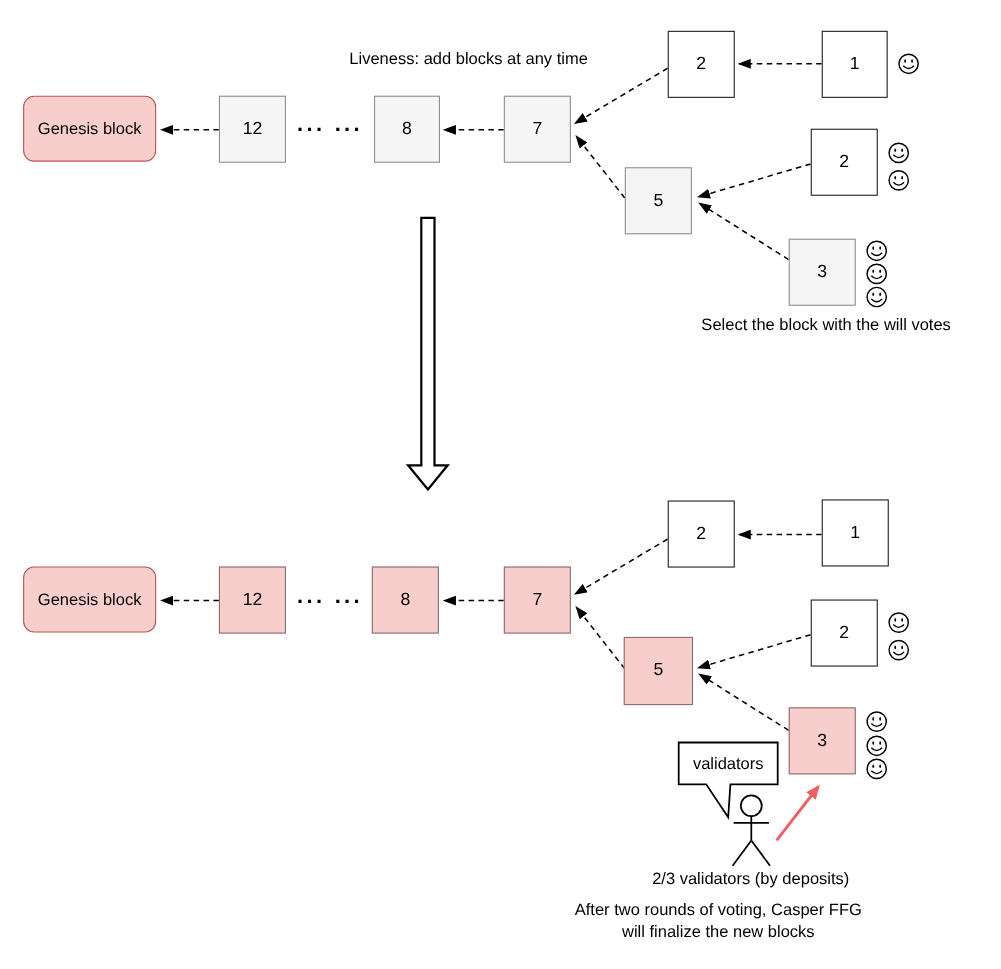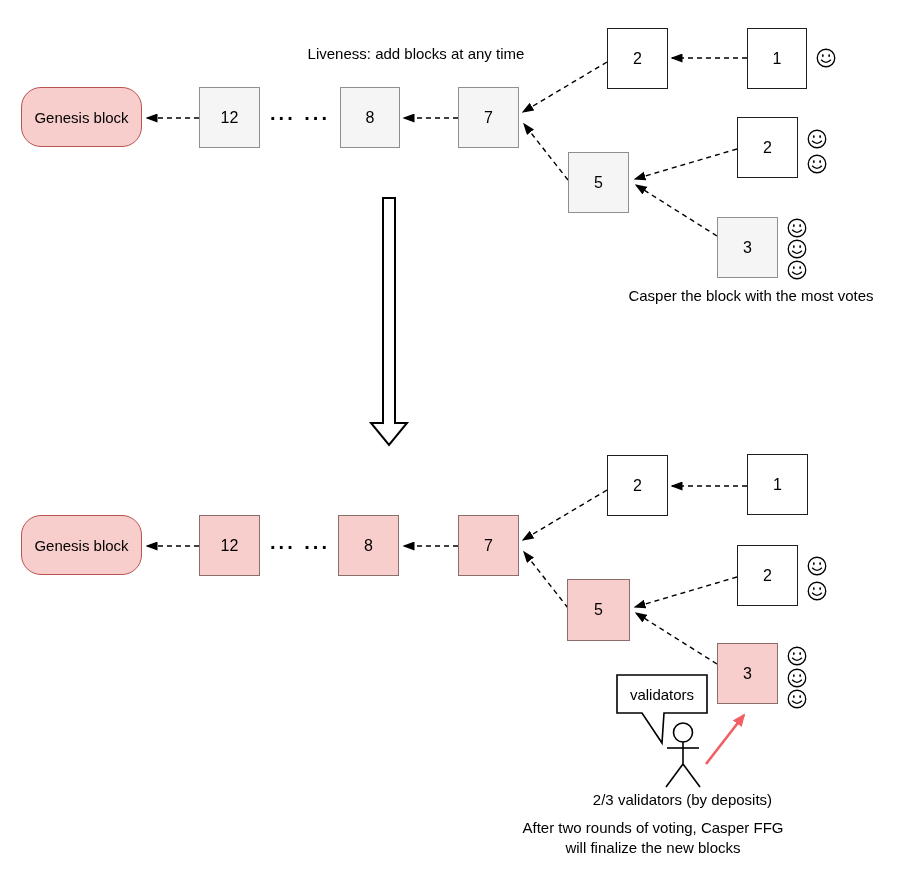--- a/index.html
+++ b/index.html
@@ -9,21 +9,21 @@
   }
   #wires { position:absolute; left:0; top:0; width:910px; height:881px; }
   .block {
     position:absolute; box-sizing:border-box; display:flex;
     align-items:center; justify-content:center;
     font-size:16px; color:#000; z-index:2;
   }
   .gray   { background:#f5f5f5; border:1.4px solid #8f8f8f; }
   .white  { background:#ffffff; border:1.4px solid #1f1f1f; }
   .pinksq { background:#f8cecc; border:1.4px solid #8a6e6c; }
-  .genesis{ background:#f8cecc; border:1.4px solid #b85450; border-radius:20px; font-size:15px; }
+  .genesis{ background:#f8cecc; border:1.4px solid #b85450; border-radius:10px; font-size:15px; }
   .label { position:absolute; text-align:center; font-size:15px; line-height:19.5px; z-index:2; }
   .dots  { position:absolute; font-weight:bold; font-size:20px; letter-spacing:3px; z-index:2; text-align:center; }
   .multiline { white-space:pre-line; }
   .bubble-text {
     position:absolute; display:flex; align-items:center; justify-content:center;
     font-size:15px; z-index:3;
   }
 </style>
 </head>
 <body>
@@ -87,34 +87,34 @@
     <use href="#smiley" x="786.5" y="238.5" width="21" height="21"></use>
     <use href="#smiley" x="786.5" y="259.5" width="21" height="21"></use>
 
     <use href="#smiley" x="806.5" y="555.5" width="21" height="21"></use>
     <use href="#smiley" x="806.5" y="580.5" width="21" height="21"></use>
     <use href="#smiley" x="786.5" y="645.5" width="21" height="21"></use>
     <use href="#smiley" x="786.5" y="667.5" width="21" height="21"></use>
     <use href="#smiley" x="786.5" y="688.5" width="21" height="21"></use>
   </svg>
 
-  <div class="label" style="left:286px; top:44px; width:260px;">Liveness: add blocks at any time</div>
+  <div class="label" style="left:296px; top:44px; width:260px;">Liveness: add blocks at any time</div>
 
   <div class="block genesis" style="left:21px; top:87px; width:121px; height:60px;">Genesis block</div>
   <div class="block gray" style="left:199px; top:87px; width:61px; height:61px;">12</div>
   <div class="dots" style="left:263px; top:102px; width:74px;">...&nbsp;...</div>
   <div class="block gray" style="left:340px; top:87px; width:60px; height:61px;">8</div>
   <div class="block gray" style="left:458px; top:87px; width:61px; height:61px;">7</div>
   <div class="block white" style="left:607px; top:28px; width:61px; height:61px;">2</div>
   <div class="block white" style="left:747px; top:28px; width:60px; height:61px;">1</div>
   <div class="block gray" style="left:568px; top:152px; width:61px; height:61px;">5</div>
   <div class="block white" style="left:737px; top:117px; width:61px; height:61px;">2</div>
   <div class="block gray" style="left:717px; top:217px; width:61px; height:61px;">3</div>
 
-  <div class="label" style="left:600px; top:286px; width:302px;">Casper the block with the most votes</div>
+  <div class="label" style="left:600px; top:286px; width:302px;">Select the block with the will votes</div>
 
   <div class="block genesis" style="left:21px; top:515px; width:121px; height:60px;">Genesis block</div>
   <div class="block pinksq" style="left:199px; top:515px; width:61px; height:61px;">12</div>
   <div class="dots" style="left:263px; top:531px; width:74px;">...&nbsp;...</div>
   <div class="block pinksq" style="left:338px; top:515px; width:61px; height:61px;">8</div>
   <div class="block pinksq" style="left:458px; top:515px; width:61px; height:61px;">7</div>
   <div class="block white" style="left:607px; top:455px; width:61px; height:61px;">2</div>
   <div class="block white" style="left:747px; top:454px; width:61px; height:61px;">1</div>
   <div class="block pinksq" style="left:567px; top:579px; width:63px; height:62px;">5</div>
   <div class="block white" style="left:737px; top:545px; width:61px; height:61px;">2</div>

